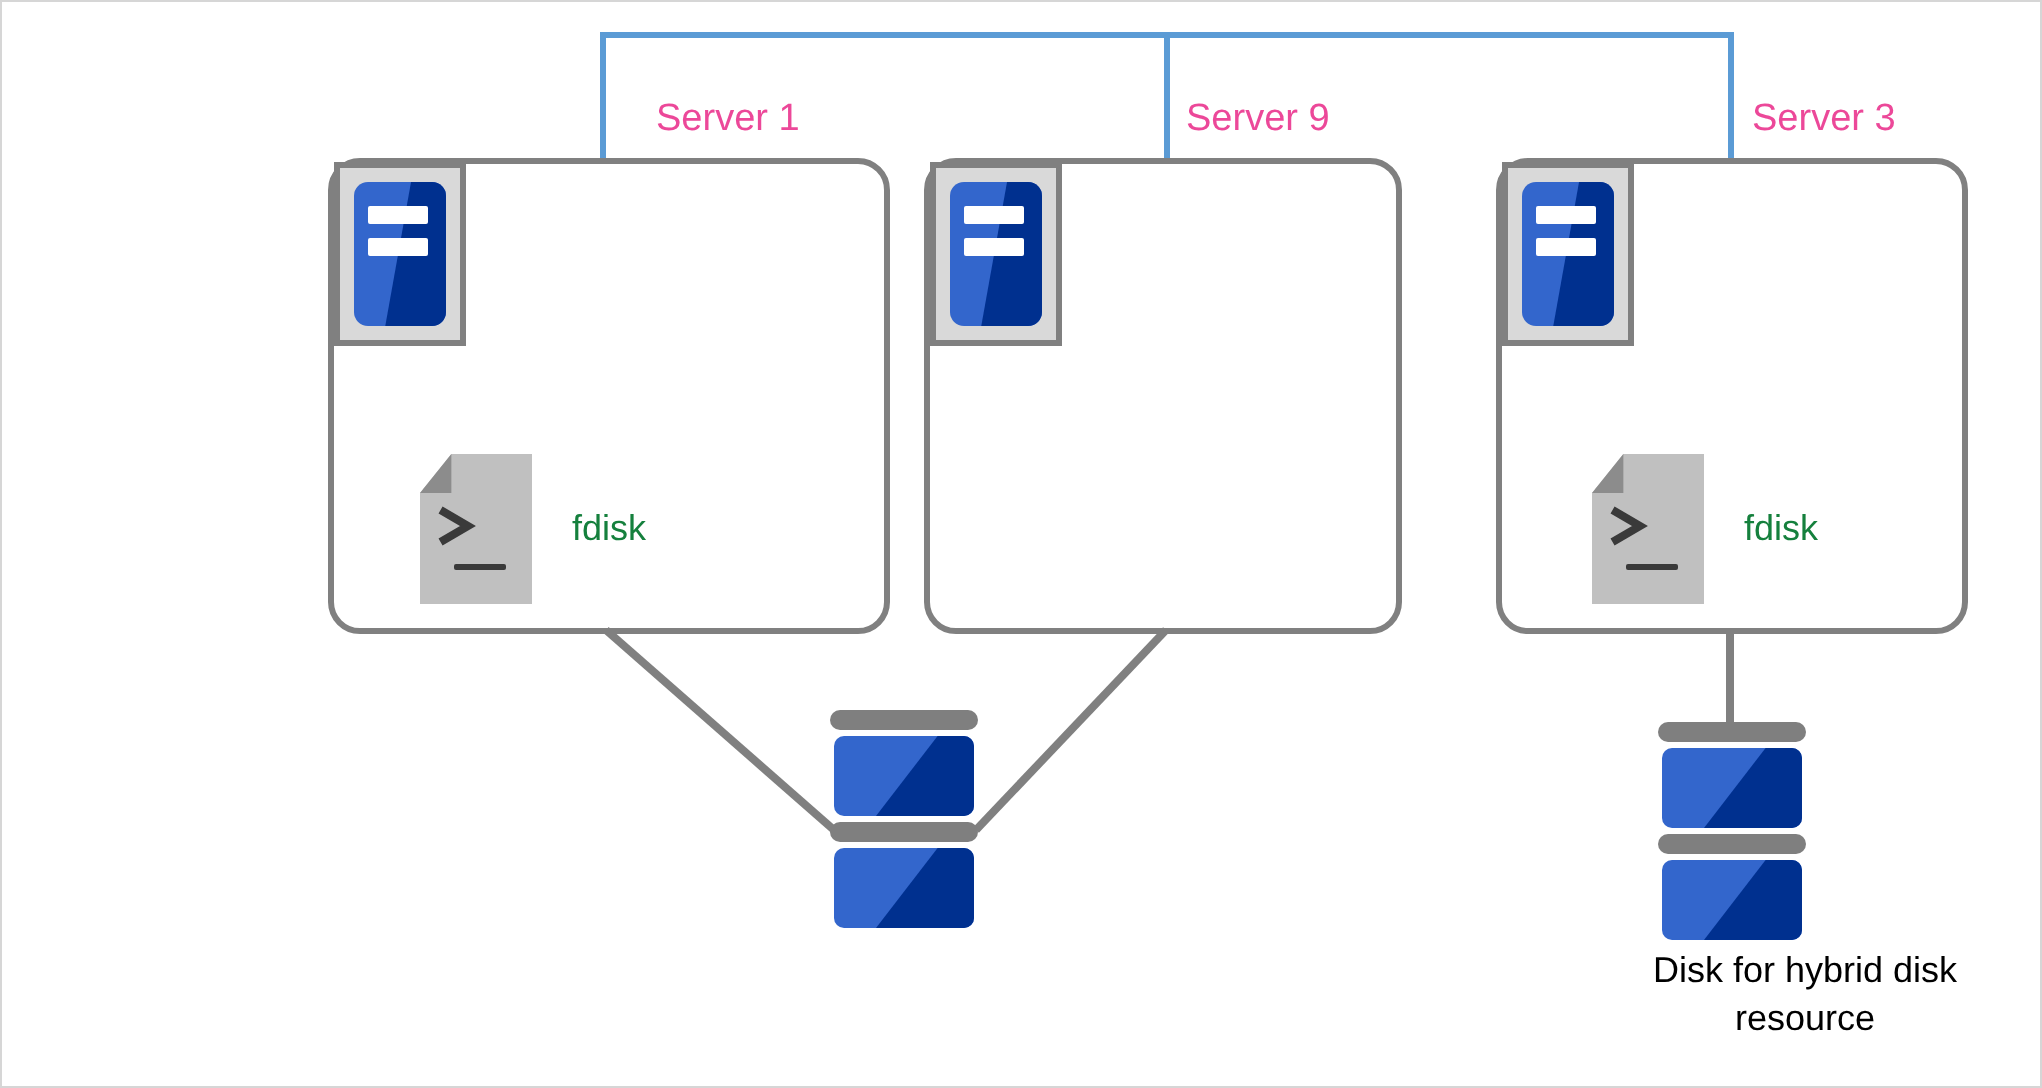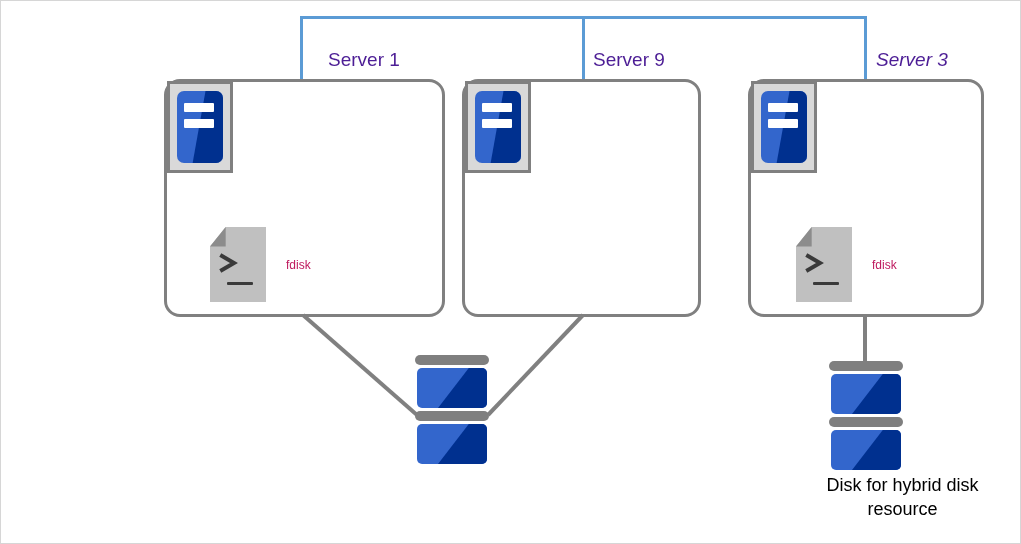--- a/index.html
+++ b/index.html
@@ -35,21 +35,21 @@
     position: absolute;
     border: 3px solid #808080;
     border-radius: 16px;
     background: #ffffff;
     box-sizing: border-box;
   }
 
   .server-label {
     position: absolute;
     font-size: 19px;
-    color: #4c1d95;
+    color: #ec4899;
     white-space: nowrap;
   }
 
   
   .server-badge {
     position: absolute;
     width: 66px;
     height: 92px;
     background: #d9d9d9;
     border: 3px solid #808080;
@@ -121,22 +121,22 @@
   .script-under {
     position: absolute;
     left: 17px;
     top: 55px;
     width: 26px;
     height: 3px;
     background: #3a3a3a;
     border-radius: 1px;
   }
   .fdisk-text {
-    font-size: 12px;
-    color: #be185d;
+    font-size: 18px;
+    color: #15803d;
     margin-left: 20px;
     white-space: nowrap;
   }
 
   
   .disk-stack {
     position: absolute;
     width: 74px;
   }
   .disk-bar {
@@ -211,21 +211,21 @@
   <div class="server-box" style="left:461px; top:78px; width:239px; height:238px;"></div>
 
   <div class="server-badge" style="left:464px; top:80px;">
     <div class="badge-inner">
       <div class="badge-dark"></div>
       <div class="badge-bar b1"></div>
       <div class="badge-bar b2"></div>
     </div>
   </div>
 
-  <div class="server-label" style="left:875px; top:48px;font-style:italic;">Server 3</div>
+  <div class="server-label" style="left:875px; top:48px;">Server 3</div>
 
   <div class="server-box" style="left:747px; top:78px; width:236px; height:238px;"></div>
 
   <div class="server-badge" style="left:750px; top:80px;">
     <div class="badge-inner">
       <div class="badge-dark"></div>
       <div class="badge-bar b1"></div>
       <div class="badge-bar b2"></div>
     </div>
   </div>

